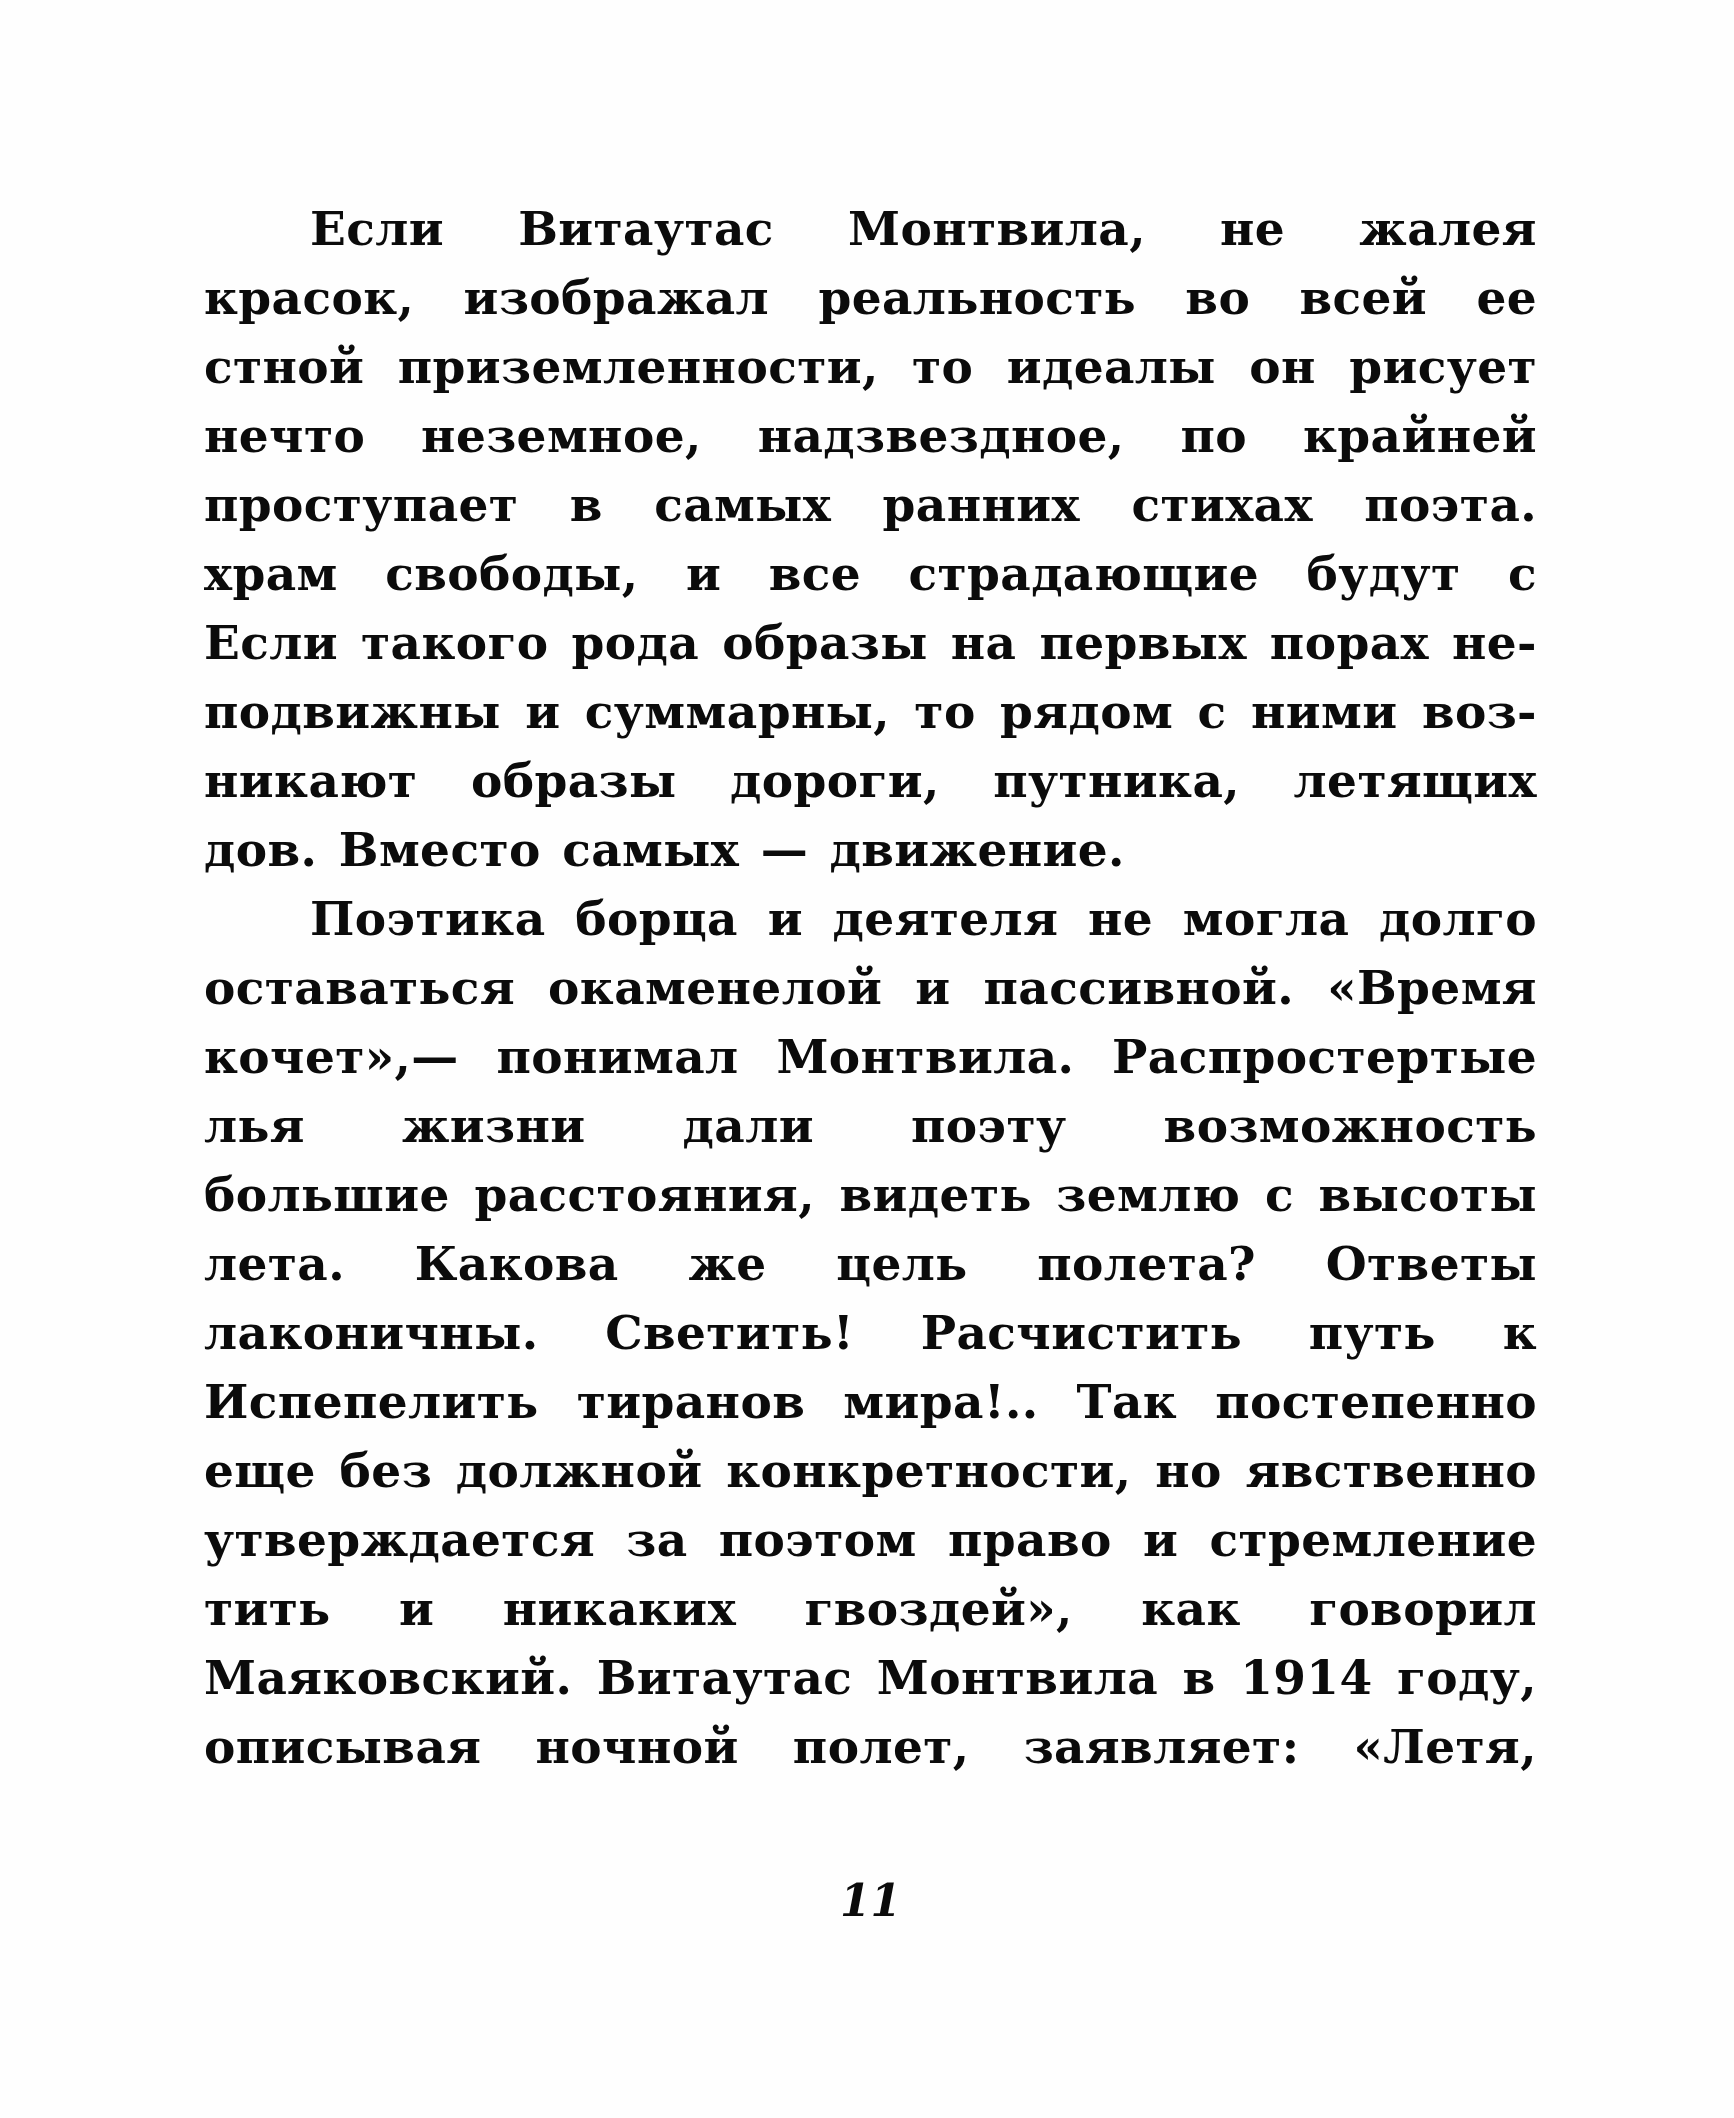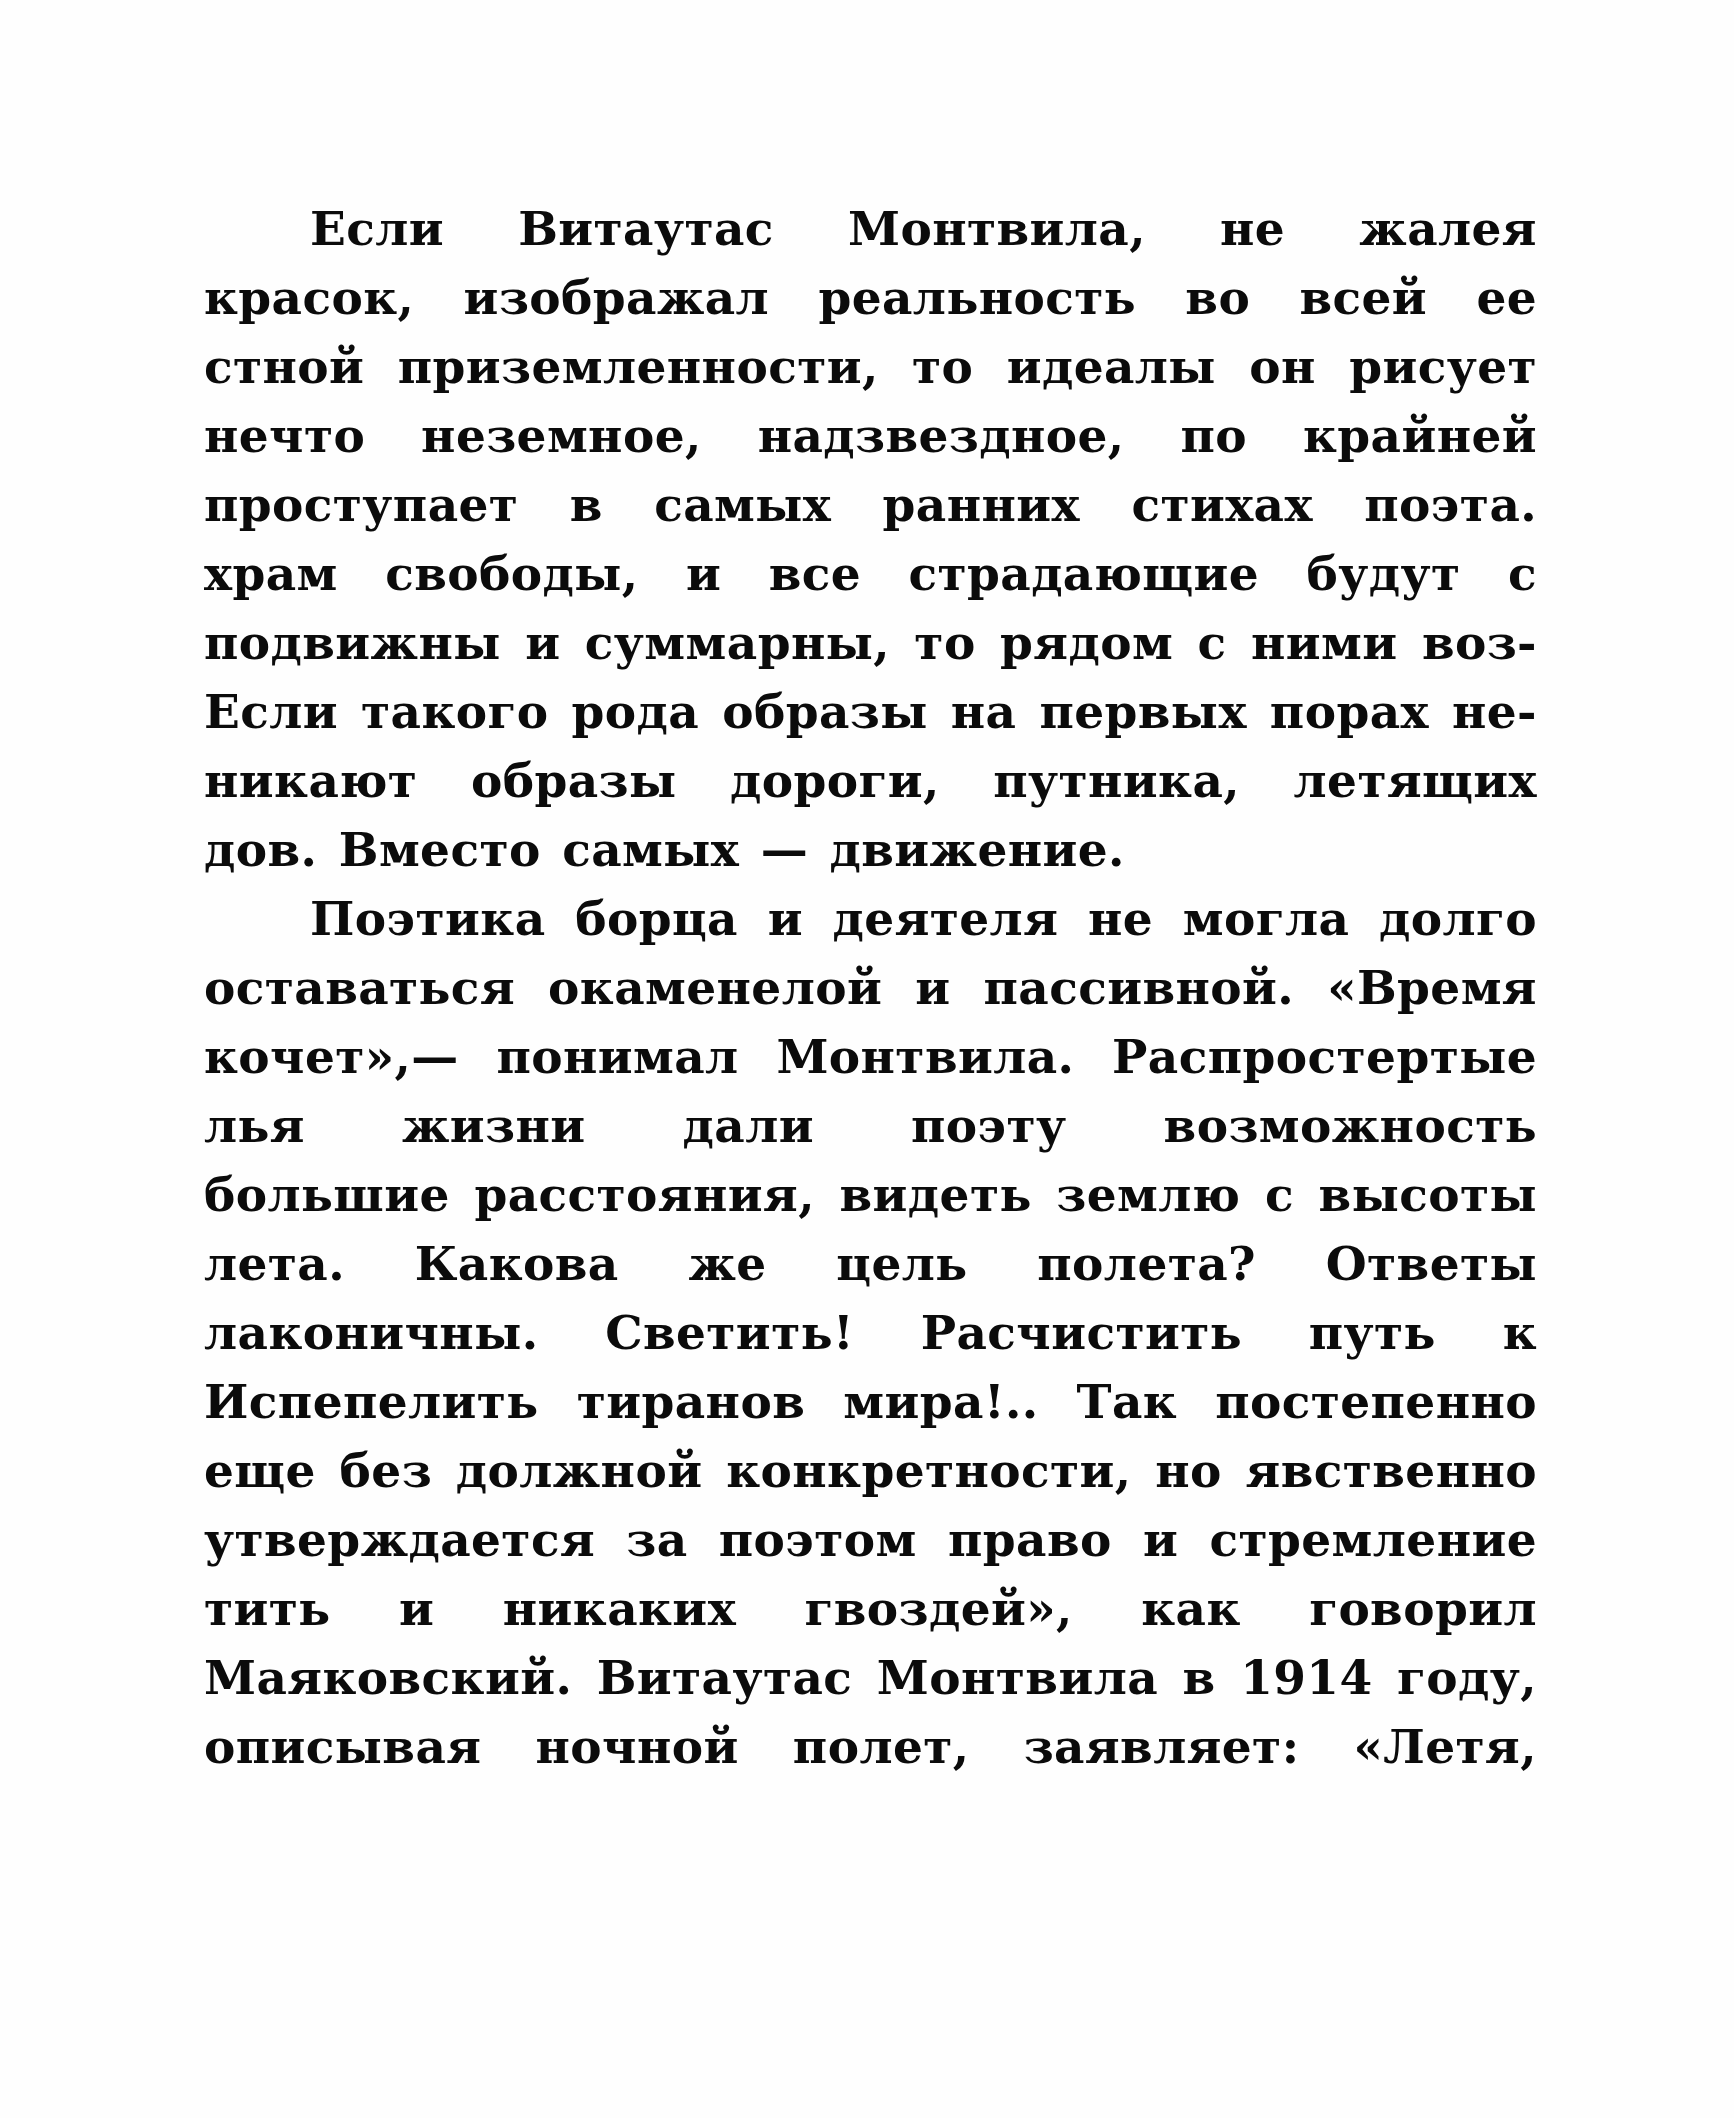--- a/index.html
+++ b/index.html
@@ -60,35 +60,36 @@
 
 <div class="page">
   <div class="text-block" id="text-block">
       <div class="para">
         <div class="line indent">Если Витаутас Монтвила, не жалея темных</div>
         <div class="line">красок, изображал реальность во всей ее тяго-</div>
         <div class="line">стной приземленности, то идеалы он рисует как</div>
         <div class="line">нечто неземное, надзвездное, по крайней мере это</div>
         <div class="line">проступает в самых ранних стихах поэта. Люби-</div>
         <div class="line">храм свободы, и все страдающие будут с нами».</div>
+        <div class="line">Если такого рода образы на первых порах не-</div>
         <div class="line">подвижны и суммарны, то рядом с ними воз-</div>
-        <div class="line">Если такого рода образы на первых порах не-</div>
         <div class="line">никают образы дороги, путника, летящих поез-</div>
         <div class="line flush-last">дов. Вместо самых — движение.</div>
       </div>
       <div class="para">
         <div class="line indent">Поэтика борца и деятеля не могла долго</div>
         <div class="line">оставаться окаменелой и пассивной. «Время кло-</div>
         <div class="line">кочет»,— понимал Монтвила. Распростертые кры-</div>
         <div class="line">лья жизни дали поэту возможность покрывать</div>
         <div class="line">большие расстояния, видеть землю с высоты по-</div>
         <div class="line">лета. Какова же цель полета? Ответы Монтвилы</div>
         <div class="line">лаконичны. Светить! Расчистить путь к звездам!</div>
         <div class="line">Испепелить тиранов мира!.. Так постепенно —</div>
         <div class="line">еще без должной конкретности, но явственно —</div>
         <div class="line">утверждается за поэтом право и стремление «све-</div>
         <div class="line">тить и никаких гвоздей», как говорил Владимир</div>
         <div class="line">Маяковский. Витаутас Монтвила в 1914 году,</div>
         <div class="line">описывая ночной полет, заявляет: «Летя, лучи</div>
       </div>
     </div>
+  <div class="page-number">11</div>
 </div>
 
 
 </body></html>

